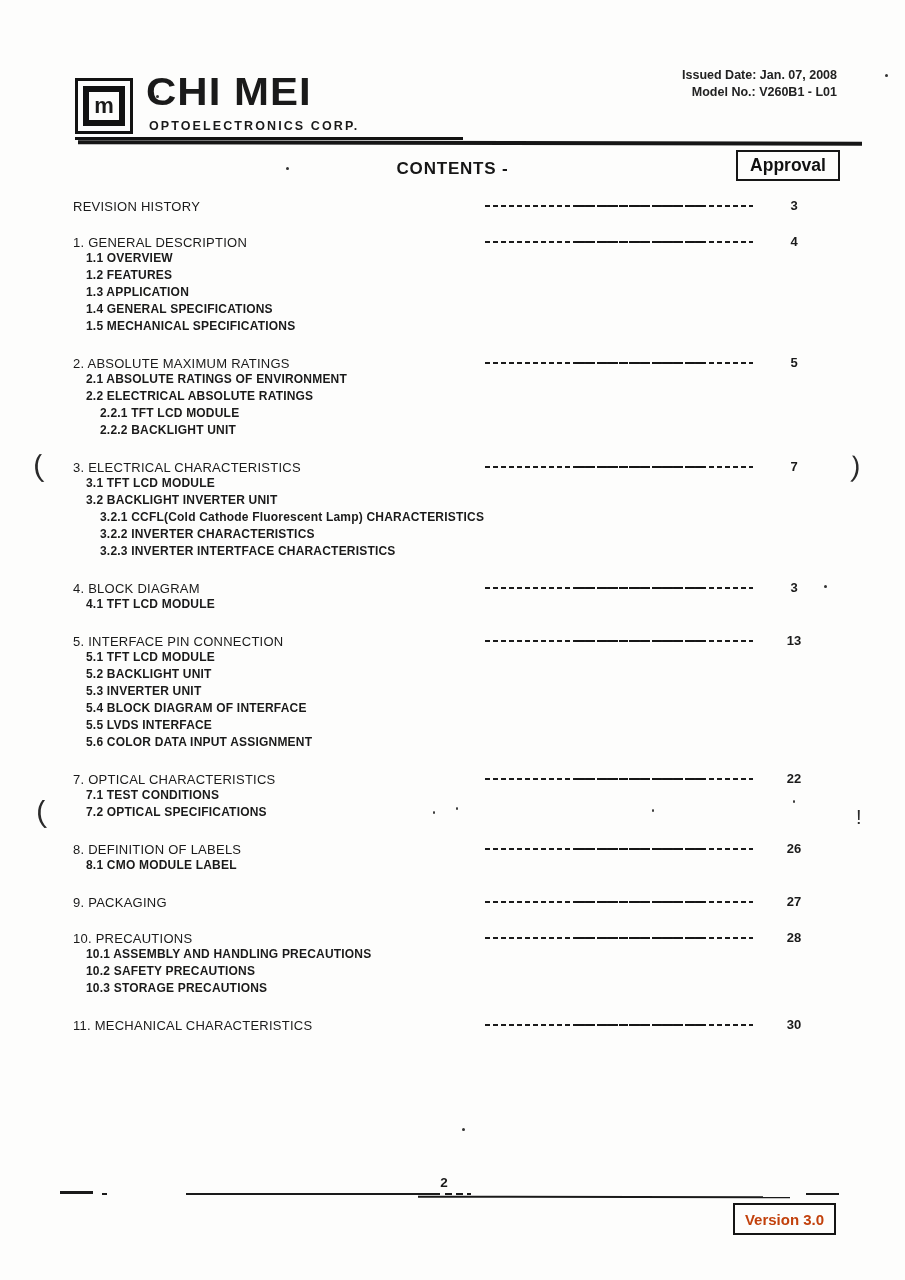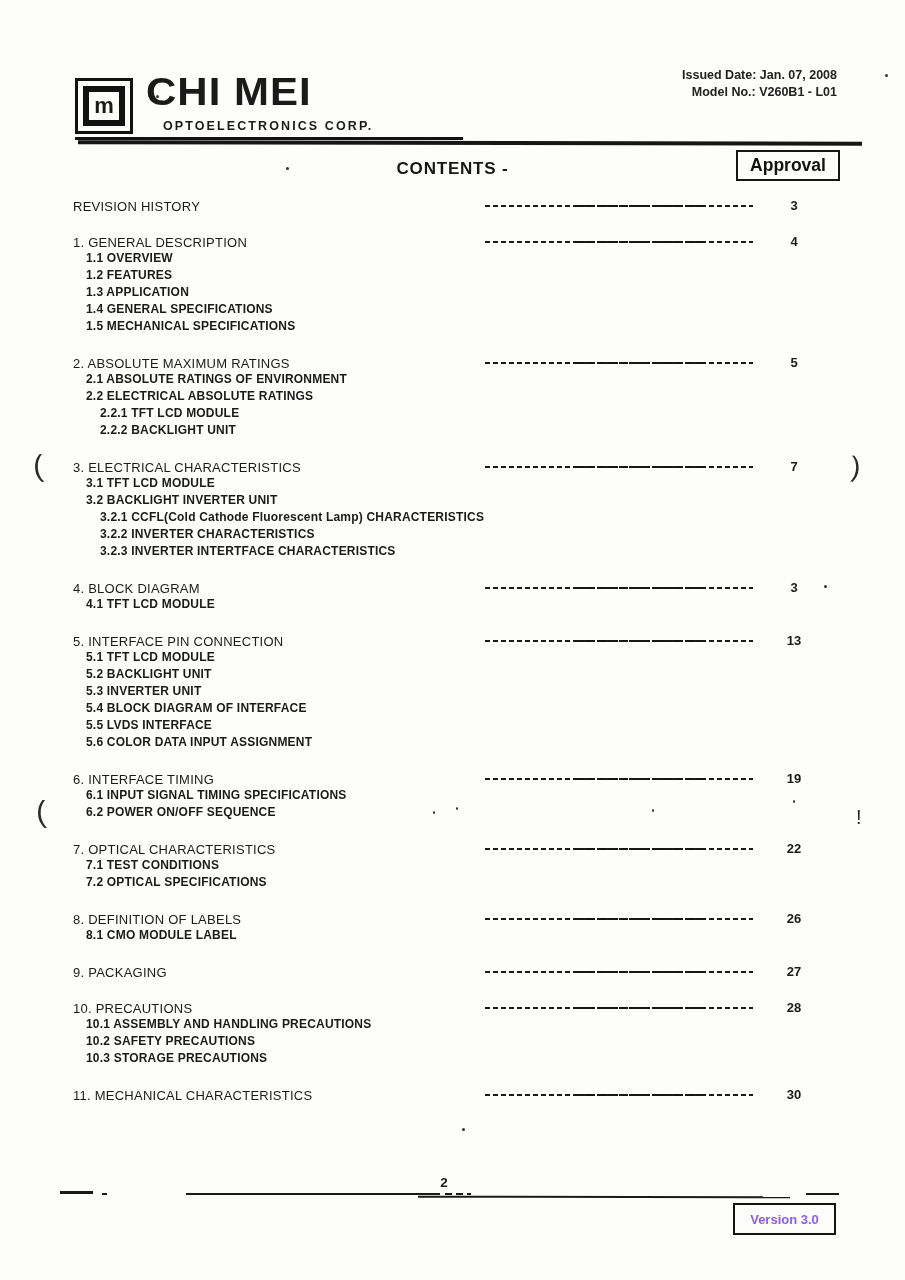--- a/index.html
+++ b/index.html
@@ -5,21 +5,21 @@
   html,body{margin:0;padding:0;background:#ffffff;}
   .page{
     position:relative;width:905px;height:1280px;background:#fdfdfc;
     font-family:"Liberation Sans",sans-serif;color:#1a1a1a;overflow:hidden;
   }
   
   .logo-mark{position:absolute;left:75px;top:78px;width:52px;height:50px;border:3px solid #121212;}
   .logo-mark-inner{position:absolute;left:5px;top:5px;right:5px;bottom:5px;border:6px solid #121212;
     display:flex;align-items:center;justify-content:center;font-weight:bold;font-size:22px;line-height:1;}
   .brand{position:absolute;left:146px;top:70px;font-size:42px;font-weight:bold;letter-spacing:1px;transform:scaleY(.92);transform-origin:top left;}
-  .brand-sub{position:absolute;left:163px;top:119px;font-size:12.5px;font-weight:bold;letter-spacing:2.1px;}
+  .brand-sub{position:absolute;left:149px;top:119px;font-size:12.5px;font-weight:bold;letter-spacing:2.1px;}
   .logo-underline{position:absolute;left:75px;top:137px;width:388px;height:3px;background:#121212;}
   .header-rule{position:absolute;left:78px;top:141px;width:784px;height:4px;background:#161616;transform:rotate(.12deg);}
   .header-info{position:absolute;right:68px;top:67px;text-align:right;font-size:12.5px;line-height:17px;font-weight:bold;color:#222;}
   .approval-box{position:absolute;left:736px;top:106px;width:100px;height:27px;border:2px solid #161616;
     display:flex;align-items:center;justify-content:center;font-size:17.5px;font-weight:bold;color:#111;margin-top:44px;}
   
   .contents-title{position:absolute;left:0;top:159px;width:100%;text-align:center;
     font-size:17px;font-weight:bold;letter-spacing:.8px;color:#161616;}
   
   .toc{position:absolute;left:73px;top:197px;width:775px;}
@@ -45,21 +45,21 @@
   .f-line{position:absolute;background:#1a1a1a;}
   .footer-dash1{left:60px;top:1191px;width:33px;height:3px;}
   .footer-dot1{left:102px;top:1193px;width:5px;height:2px;}
   .footer-line-left{left:186px;top:1193px;width:254px;height:2px;}
   .footer-dashes{left:445px;top:1193px;width:26px;height:2px;
     background:repeating-linear-gradient(90deg,#1a1a1a 0 7px,transparent 7px 11px);}
   .footer-page{position:absolute;left:430px;top:1175px;width:28px;text-align:center;font-size:13.5px;font-weight:bold;}
   .footer-line-right{left:418px;top:1196px;width:372px;height:2px;transform:rotate(.1deg);}
   .footer-line-right2{left:806px;top:1193px;width:33px;height:2px;}
   .version-box{position:absolute;left:733px;top:1203px;width:99px;height:28px;border:2px solid #141414;
-    display:flex;align-items:center;justify-content:center;font-size:13px;font-weight:bold;color:#8b5cf6;}
+    display:flex;align-items:center;justify-content:center;font-size:15px;font-weight:bold;color:#c2410c;}
 </style>
 </head>
 <body>
 
 <div class="page">
 
   <div class="logo-mark">
     <div class="logo-mark-inner">m</div>
   </div>
   <div class="brand">CHI MEI</div>
@@ -109,25 +109,20 @@
       <div class="toc-section">
         <div class="toc-head"><span class="sec-title">5. INTERFACE PIN CONNECTION</span><span class="leader"></span><span class="page-num">13</span></div>
         <div class="toc-sub lvl1">5.1 TFT LCD MODULE</div>
         <div class="toc-sub lvl1">5.2 BACKLIGHT UNIT</div>
         <div class="toc-sub lvl1">5.3 INVERTER UNIT</div>
         <div class="toc-sub lvl1">5.4 BLOCK DIAGRAM OF INTERFACE</div>
         <div class="toc-sub lvl1">5.5 LVDS INTERFACE</div>
         <div class="toc-sub lvl1">5.6 COLOR DATA INPUT ASSIGNMENT</div>
       </div>
       <div class="toc-section">
-        <div class="toc-head"><span class="sec-title">6. INTERFACE TIMING</span><span class="leader"></span><span class="page-num">19</span></div>
-        <div class="toc-sub lvl1">6.1 INPUT SIGNAL TIMING SPECIFICATIONS</div>
-        <div class="toc-sub lvl1">6.2 POWER ON/OFF SEQUENCE</div>
-      </div>
-      <div class="toc-section">
         <div class="toc-head"><span class="sec-title">7. OPTICAL CHARACTERISTICS</span><span class="leader"></span><span class="page-num">22</span></div>
         <div class="toc-sub lvl1">7.1 TEST CONDITIONS</div>
         <div class="toc-sub lvl1">7.2 OPTICAL SPECIFICATIONS</div>
       </div>
       <div class="toc-section">
         <div class="toc-head"><span class="sec-title">8. DEFINITION OF LABELS</span><span class="leader"></span><span class="page-num">26</span></div>
         <div class="toc-sub lvl1">8.1 CMO MODULE LABEL</div>
       </div>
       <div class="toc-section">
         <div class="toc-head"><span class="sec-title">9. PACKAGING</span><span class="leader"></span><span class="page-num">27</span></div>

